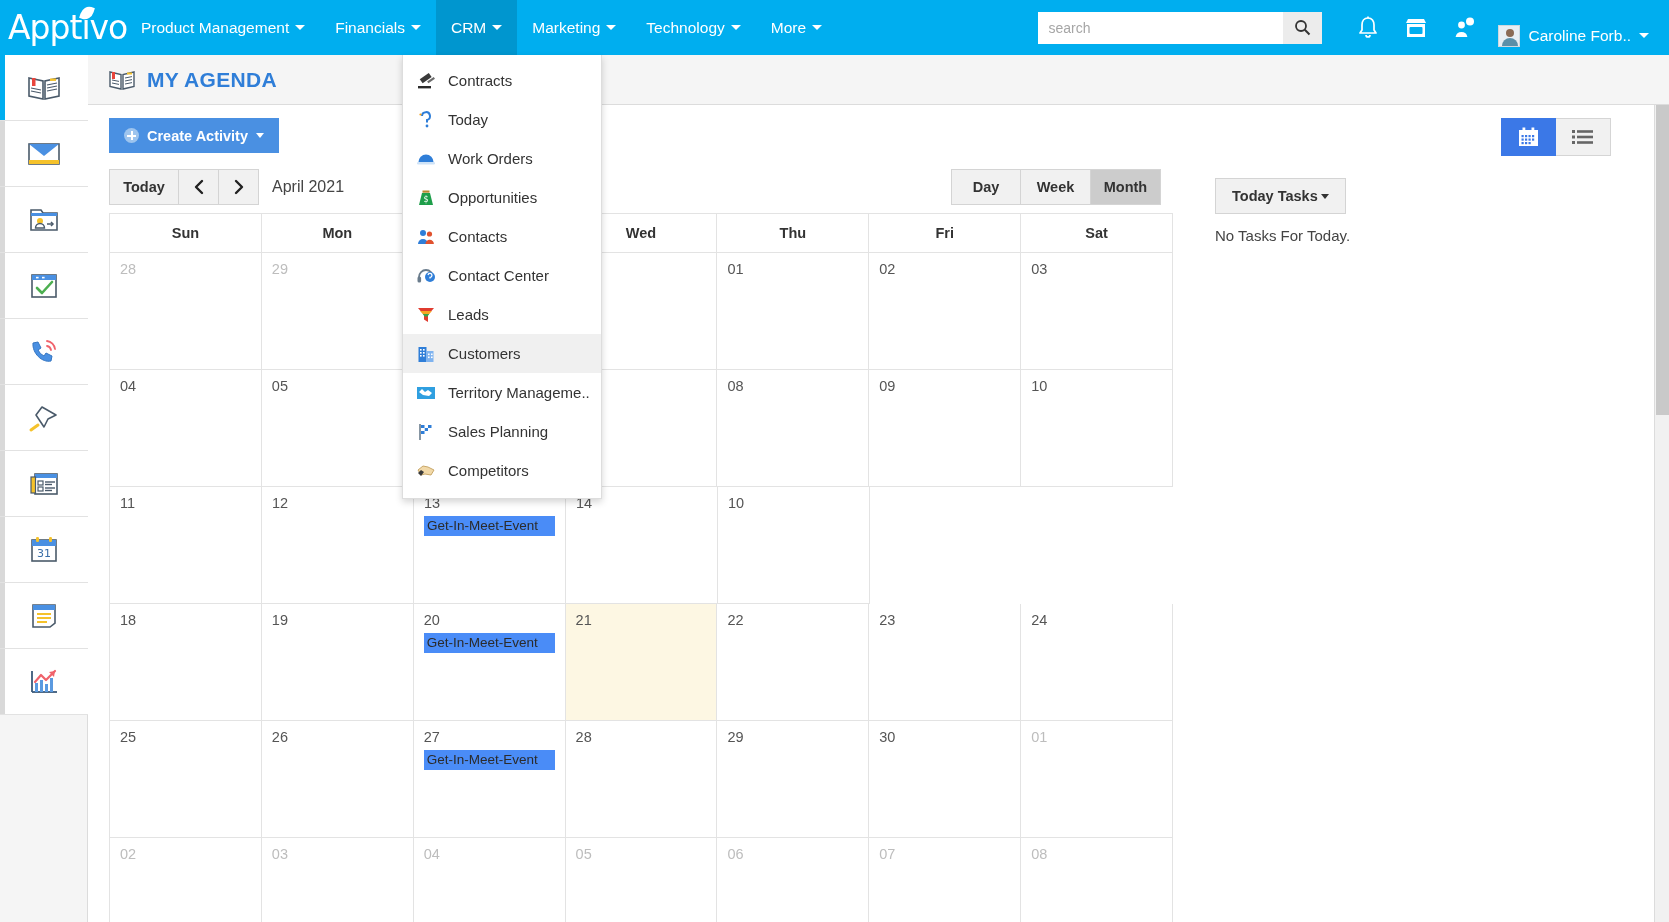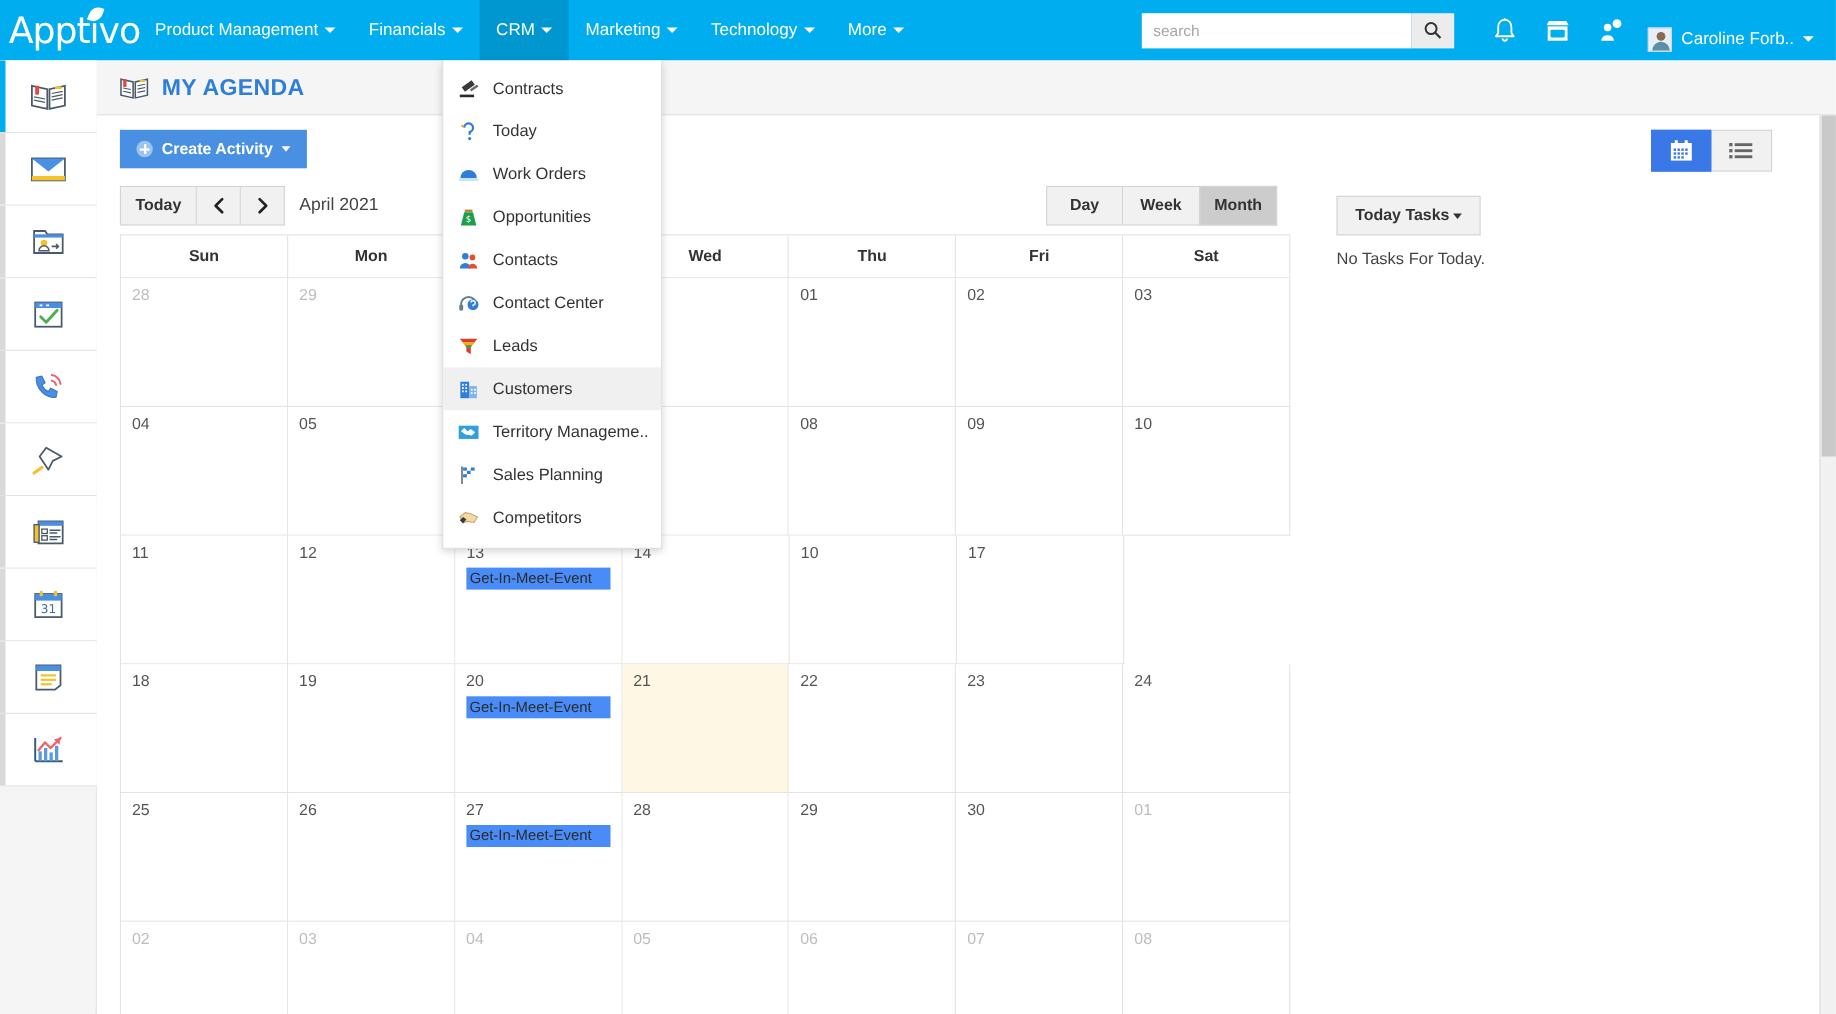--- a/index.html
+++ b/index.html
@@ -545,23 +545,20 @@
         <div class="cal-cell">
           <div class="daynum">13</div>
           <div class="event">Get-In-Meet-Event</div>
         </div>
         <div class="cal-cell">
           <div class="daynum">14</div>
         </div>
         <div class="cal-cell">
           <div class="daynum">10</div>
         </div>
-        <div class="cal-cell">
-          <div class="daynum">17</div>
-        </div>
       </div>
       <div class="cal-row">
         <div class="cal-cell">
           <div class="daynum">18</div>
         </div>
         <div class="cal-cell">
           <div class="daynum">19</div>
         </div>
         <div class="cal-cell">
           <div class="daynum">20</div>

